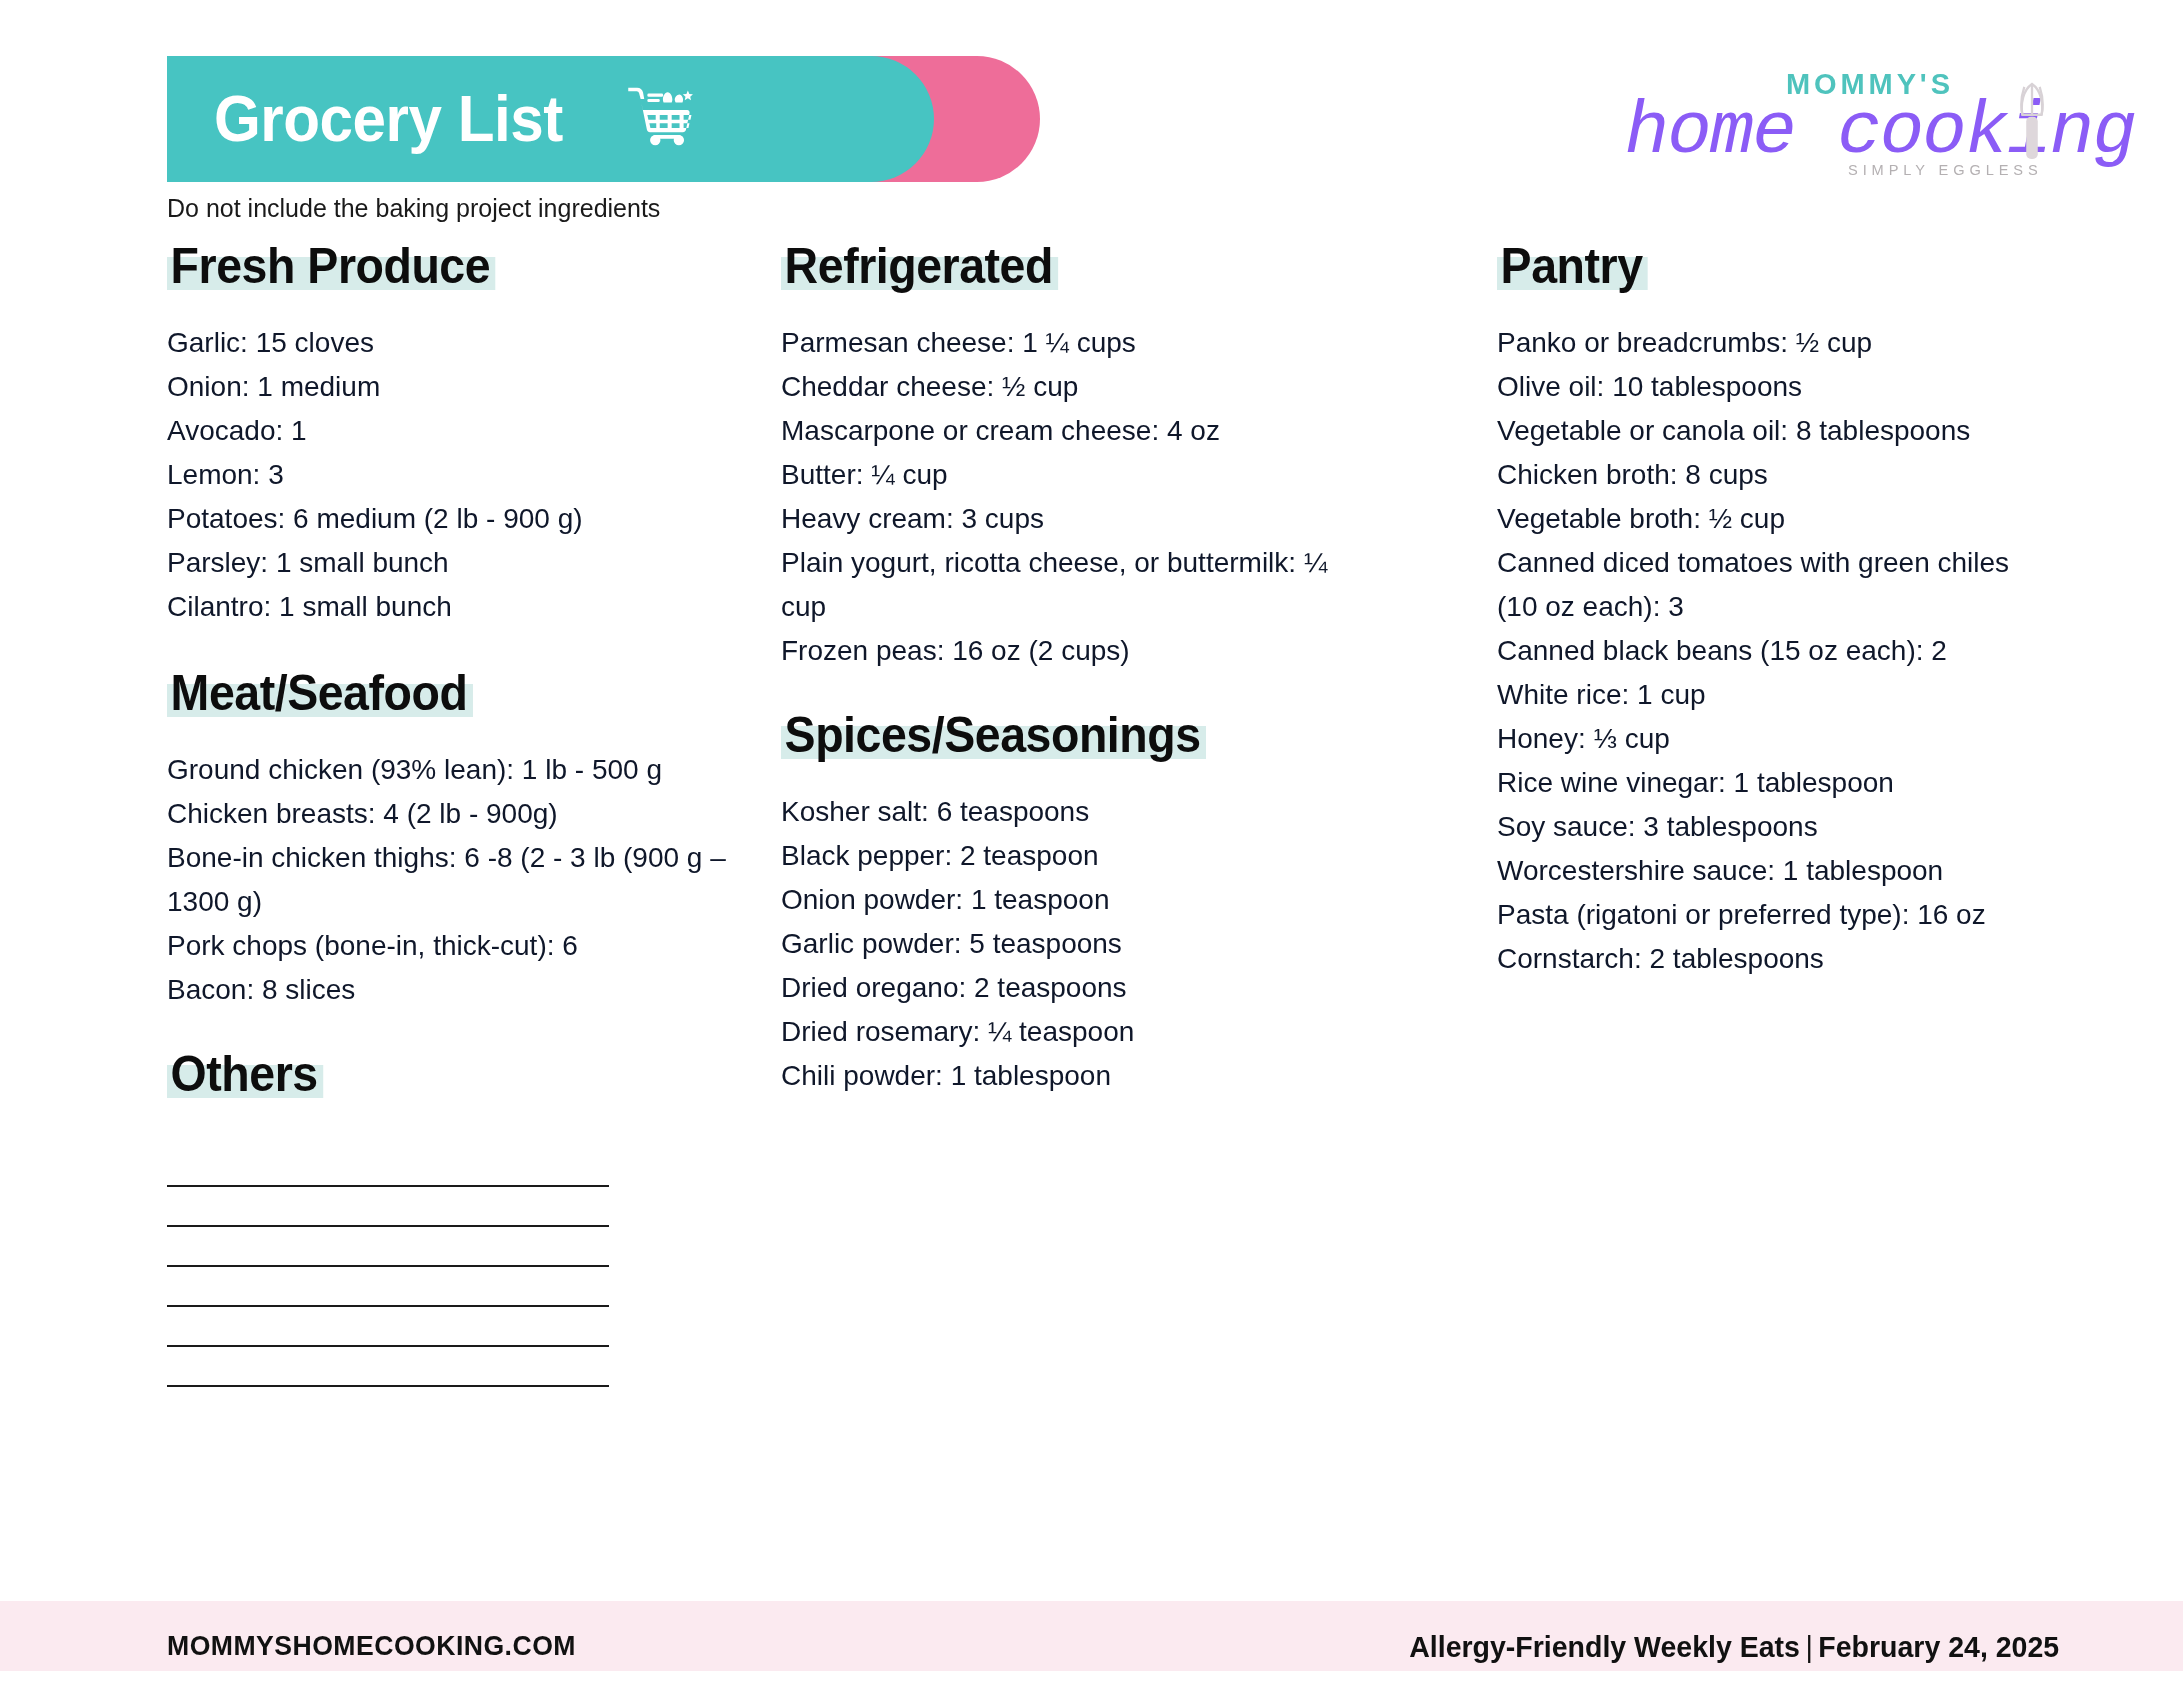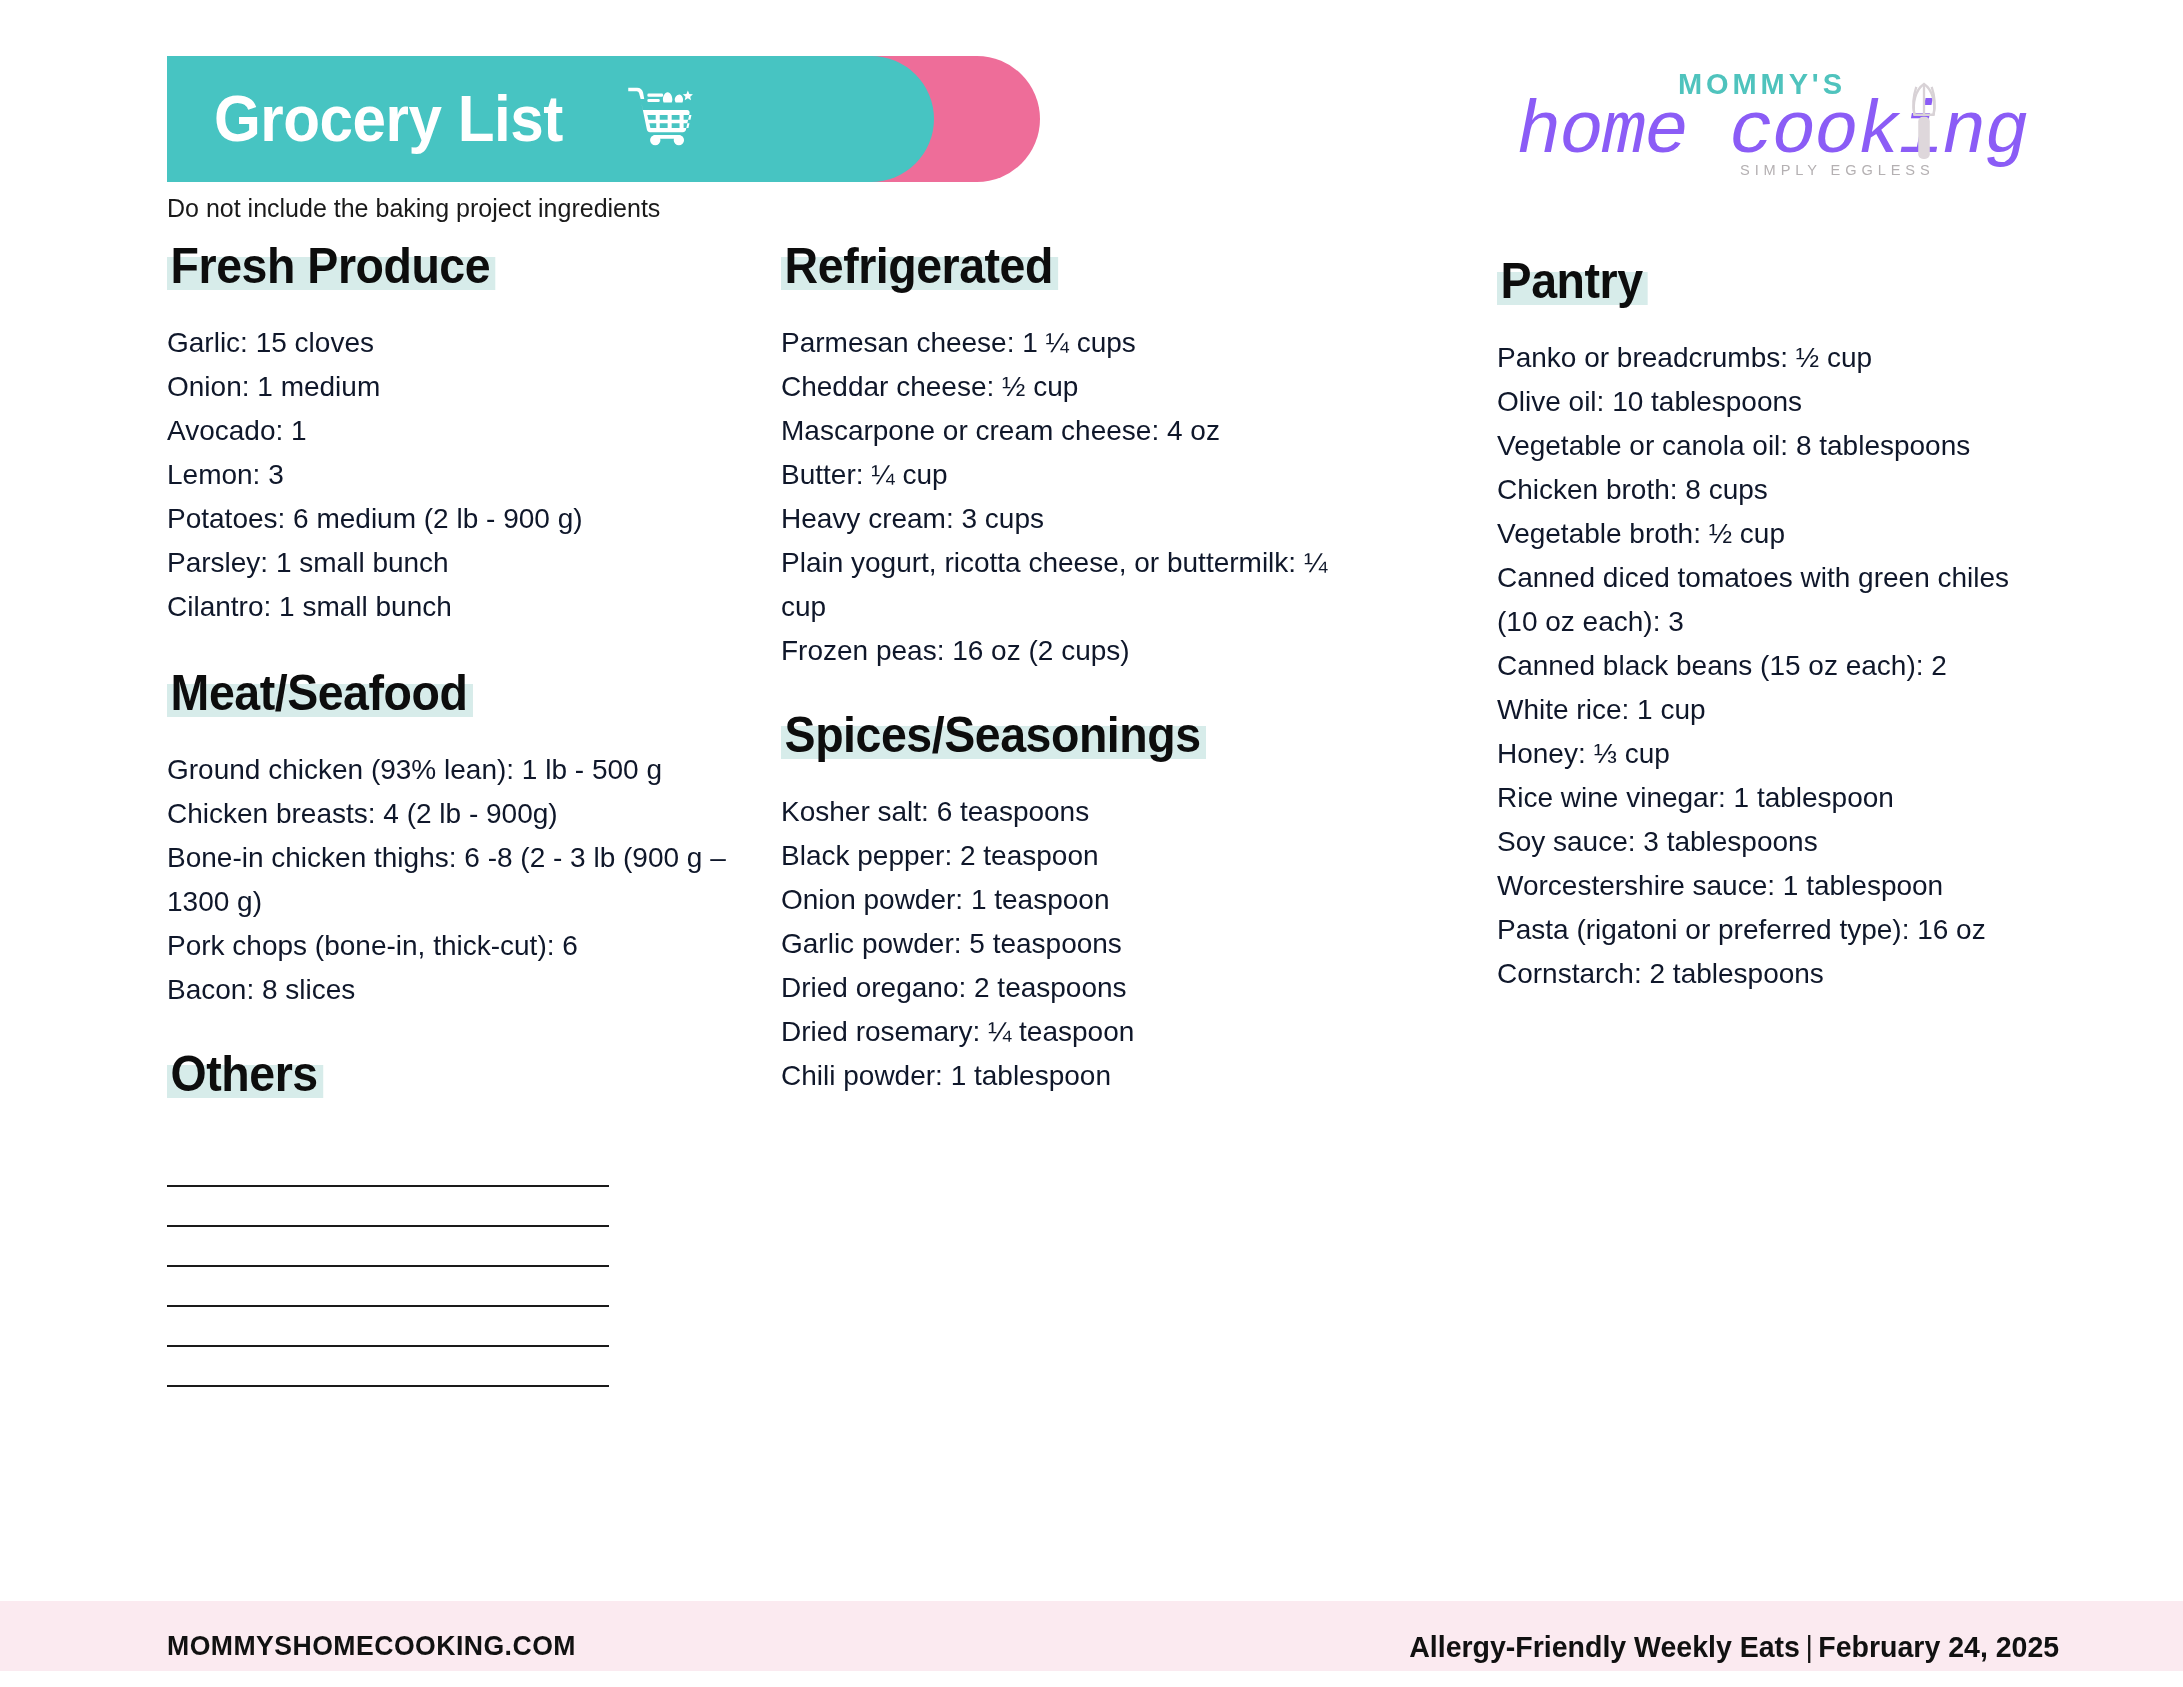--- a/index.html
+++ b/index.html
@@ -70,21 +70,21 @@
     left: 167px;
     top: 194px;
     font-size: 25px;
     color: #1a1a1a;
     font-family: "Liberation Sans Narrow", "Liberation Sans", sans-serif;
   }
 
   
   .logo {
     position: absolute;
-    left: 1511px;
+    left: 1619px;
     top: 47px;
     width: 446px;
     height: 136px;
   }
   .logo-mommys {
     position: absolute;
     left: 167px;
     top: 21.3px;
     color: #4fc3bd;
     font-size: 29px;
@@ -118,21 +118,21 @@
     top: 31px;
   }
 
   
   .col {
     position: absolute;
     top: 241px;
   }
   .col-1 { left: 167px; width: 582px; }
   .col-2 { left: 781px; width: 582px; }
-  .col-3 { left: 1497px; width: 543px; margin-top: 15px; }
+  .col-3 { left: 1497px; width: 543px; }
 
   .section { margin-bottom: 3.9px; }
 
   .sec-head {
     display: inline-block;
     position: relative;
     font-size: 50px;
     font-weight: bold;
     color: #0d0d0d;
     font-family: "Liberation Sans Narrow", "Liberation Sans", sans-serif;

